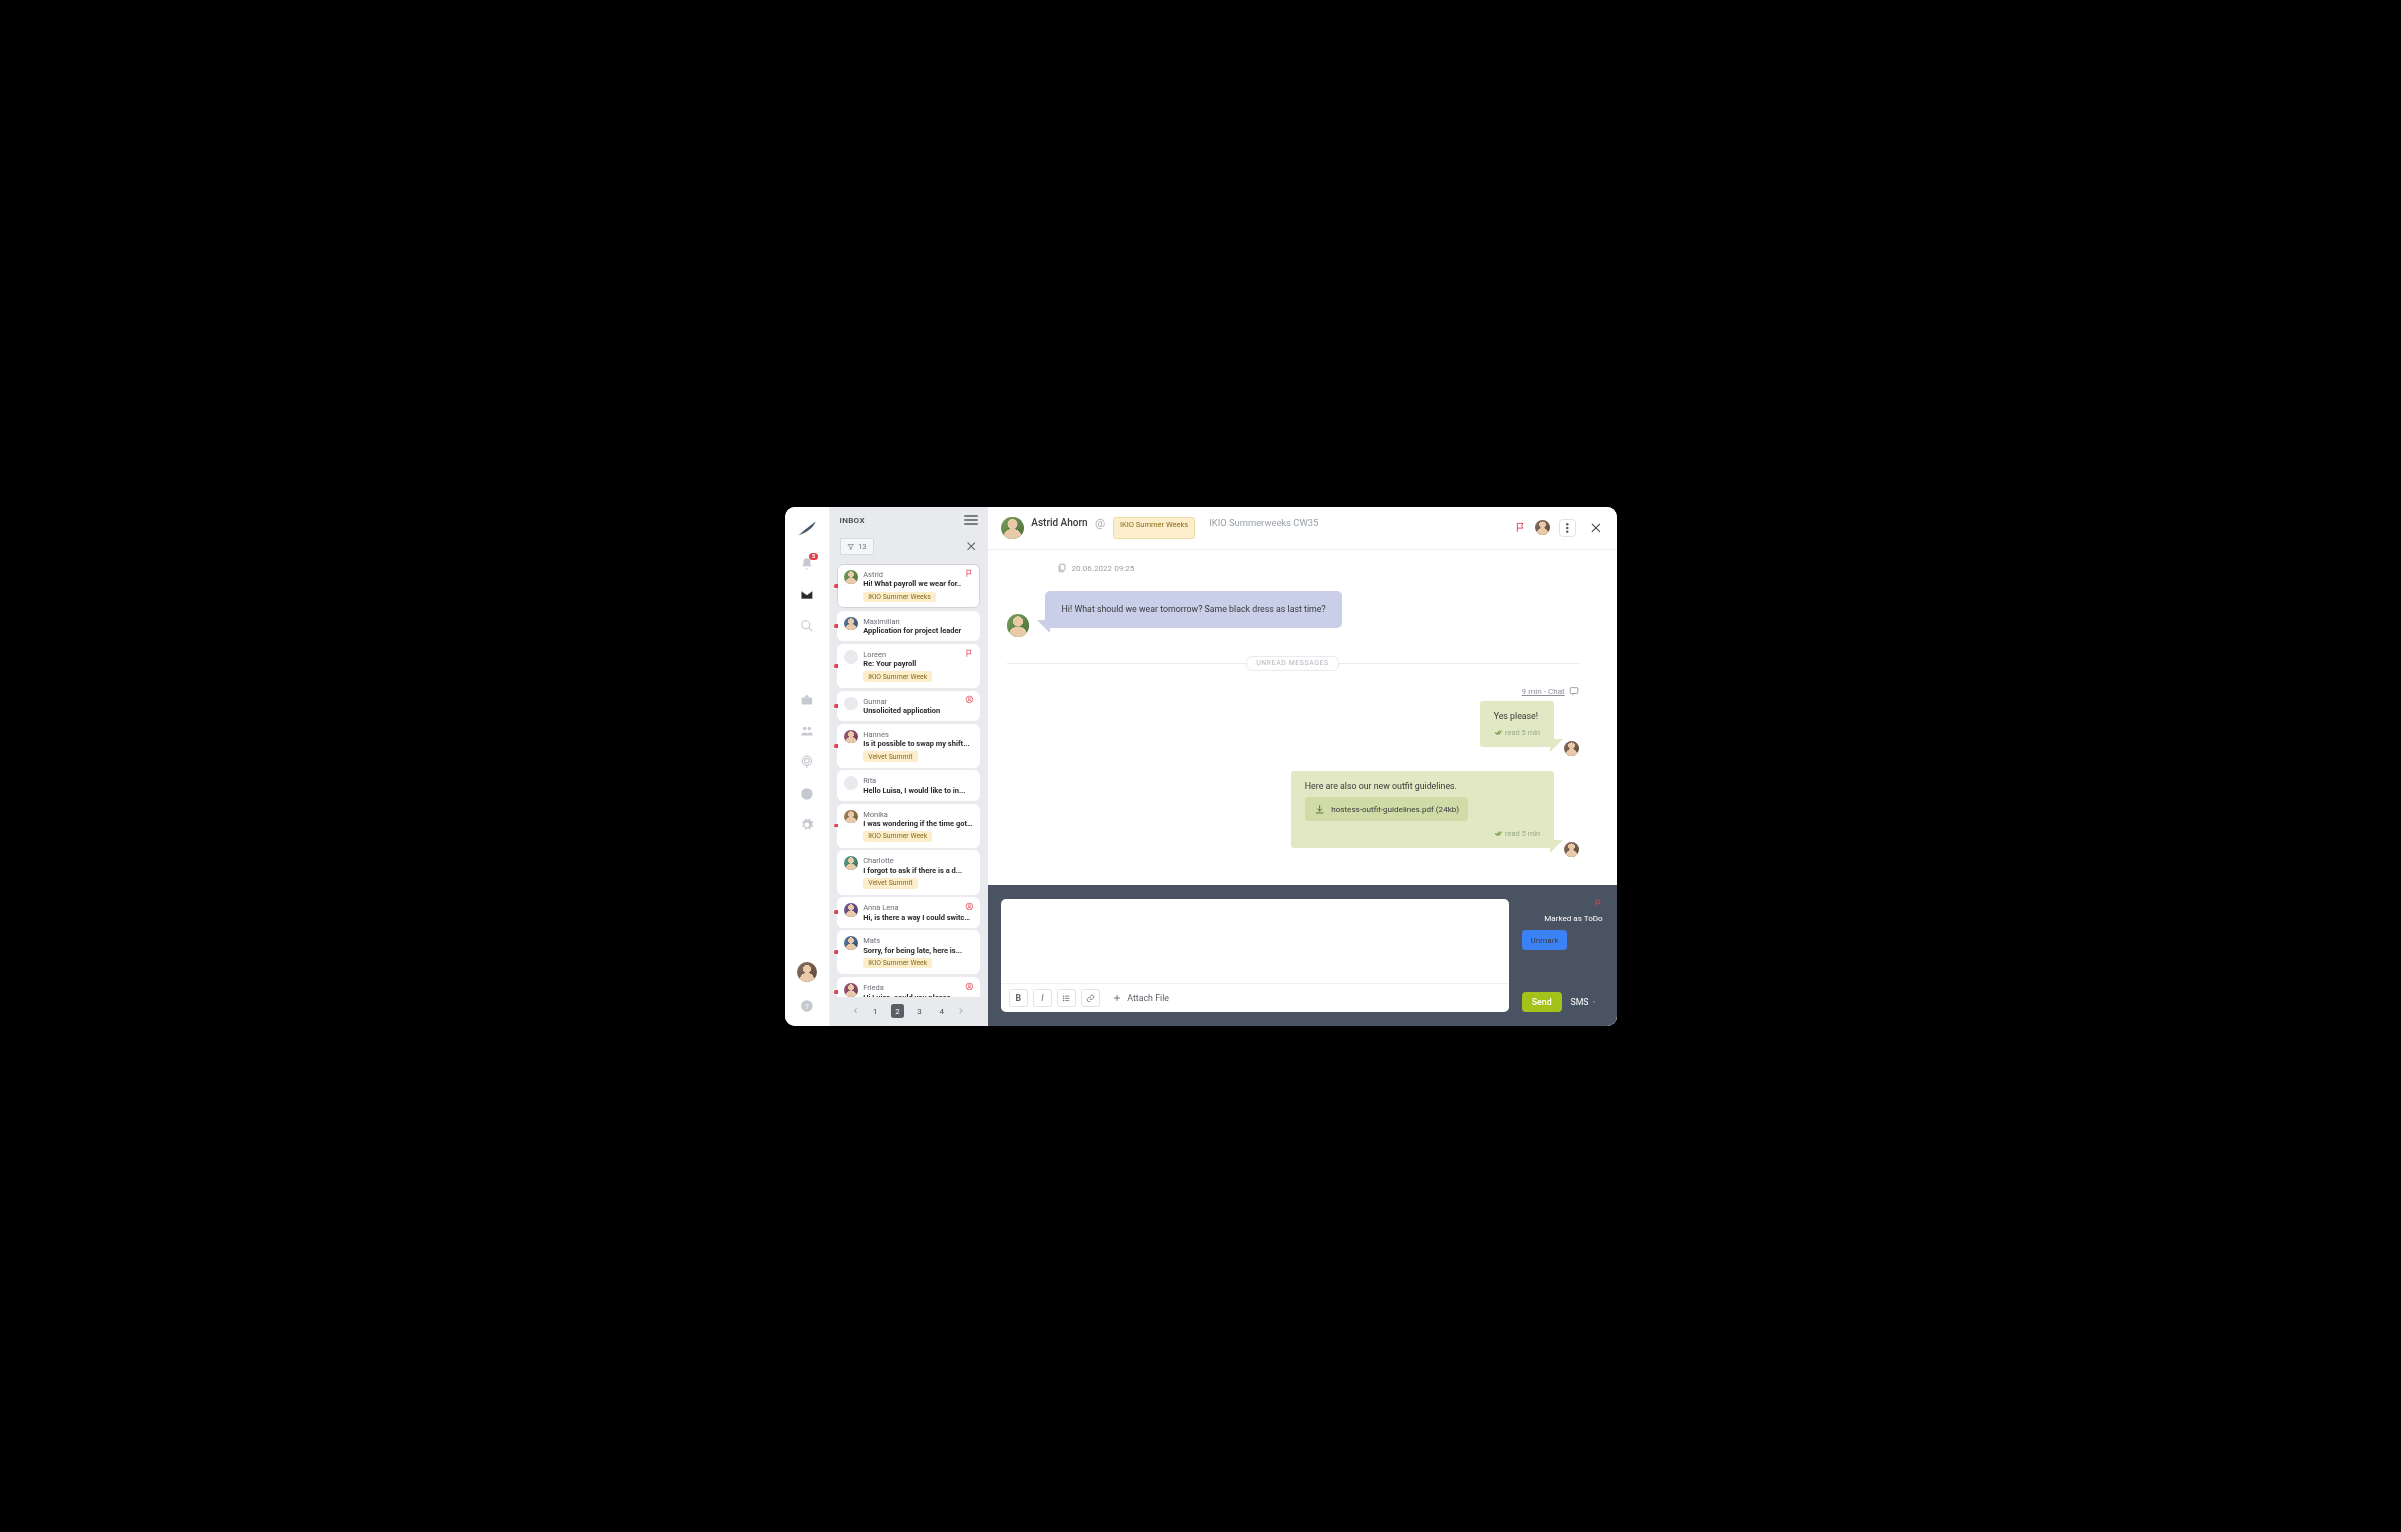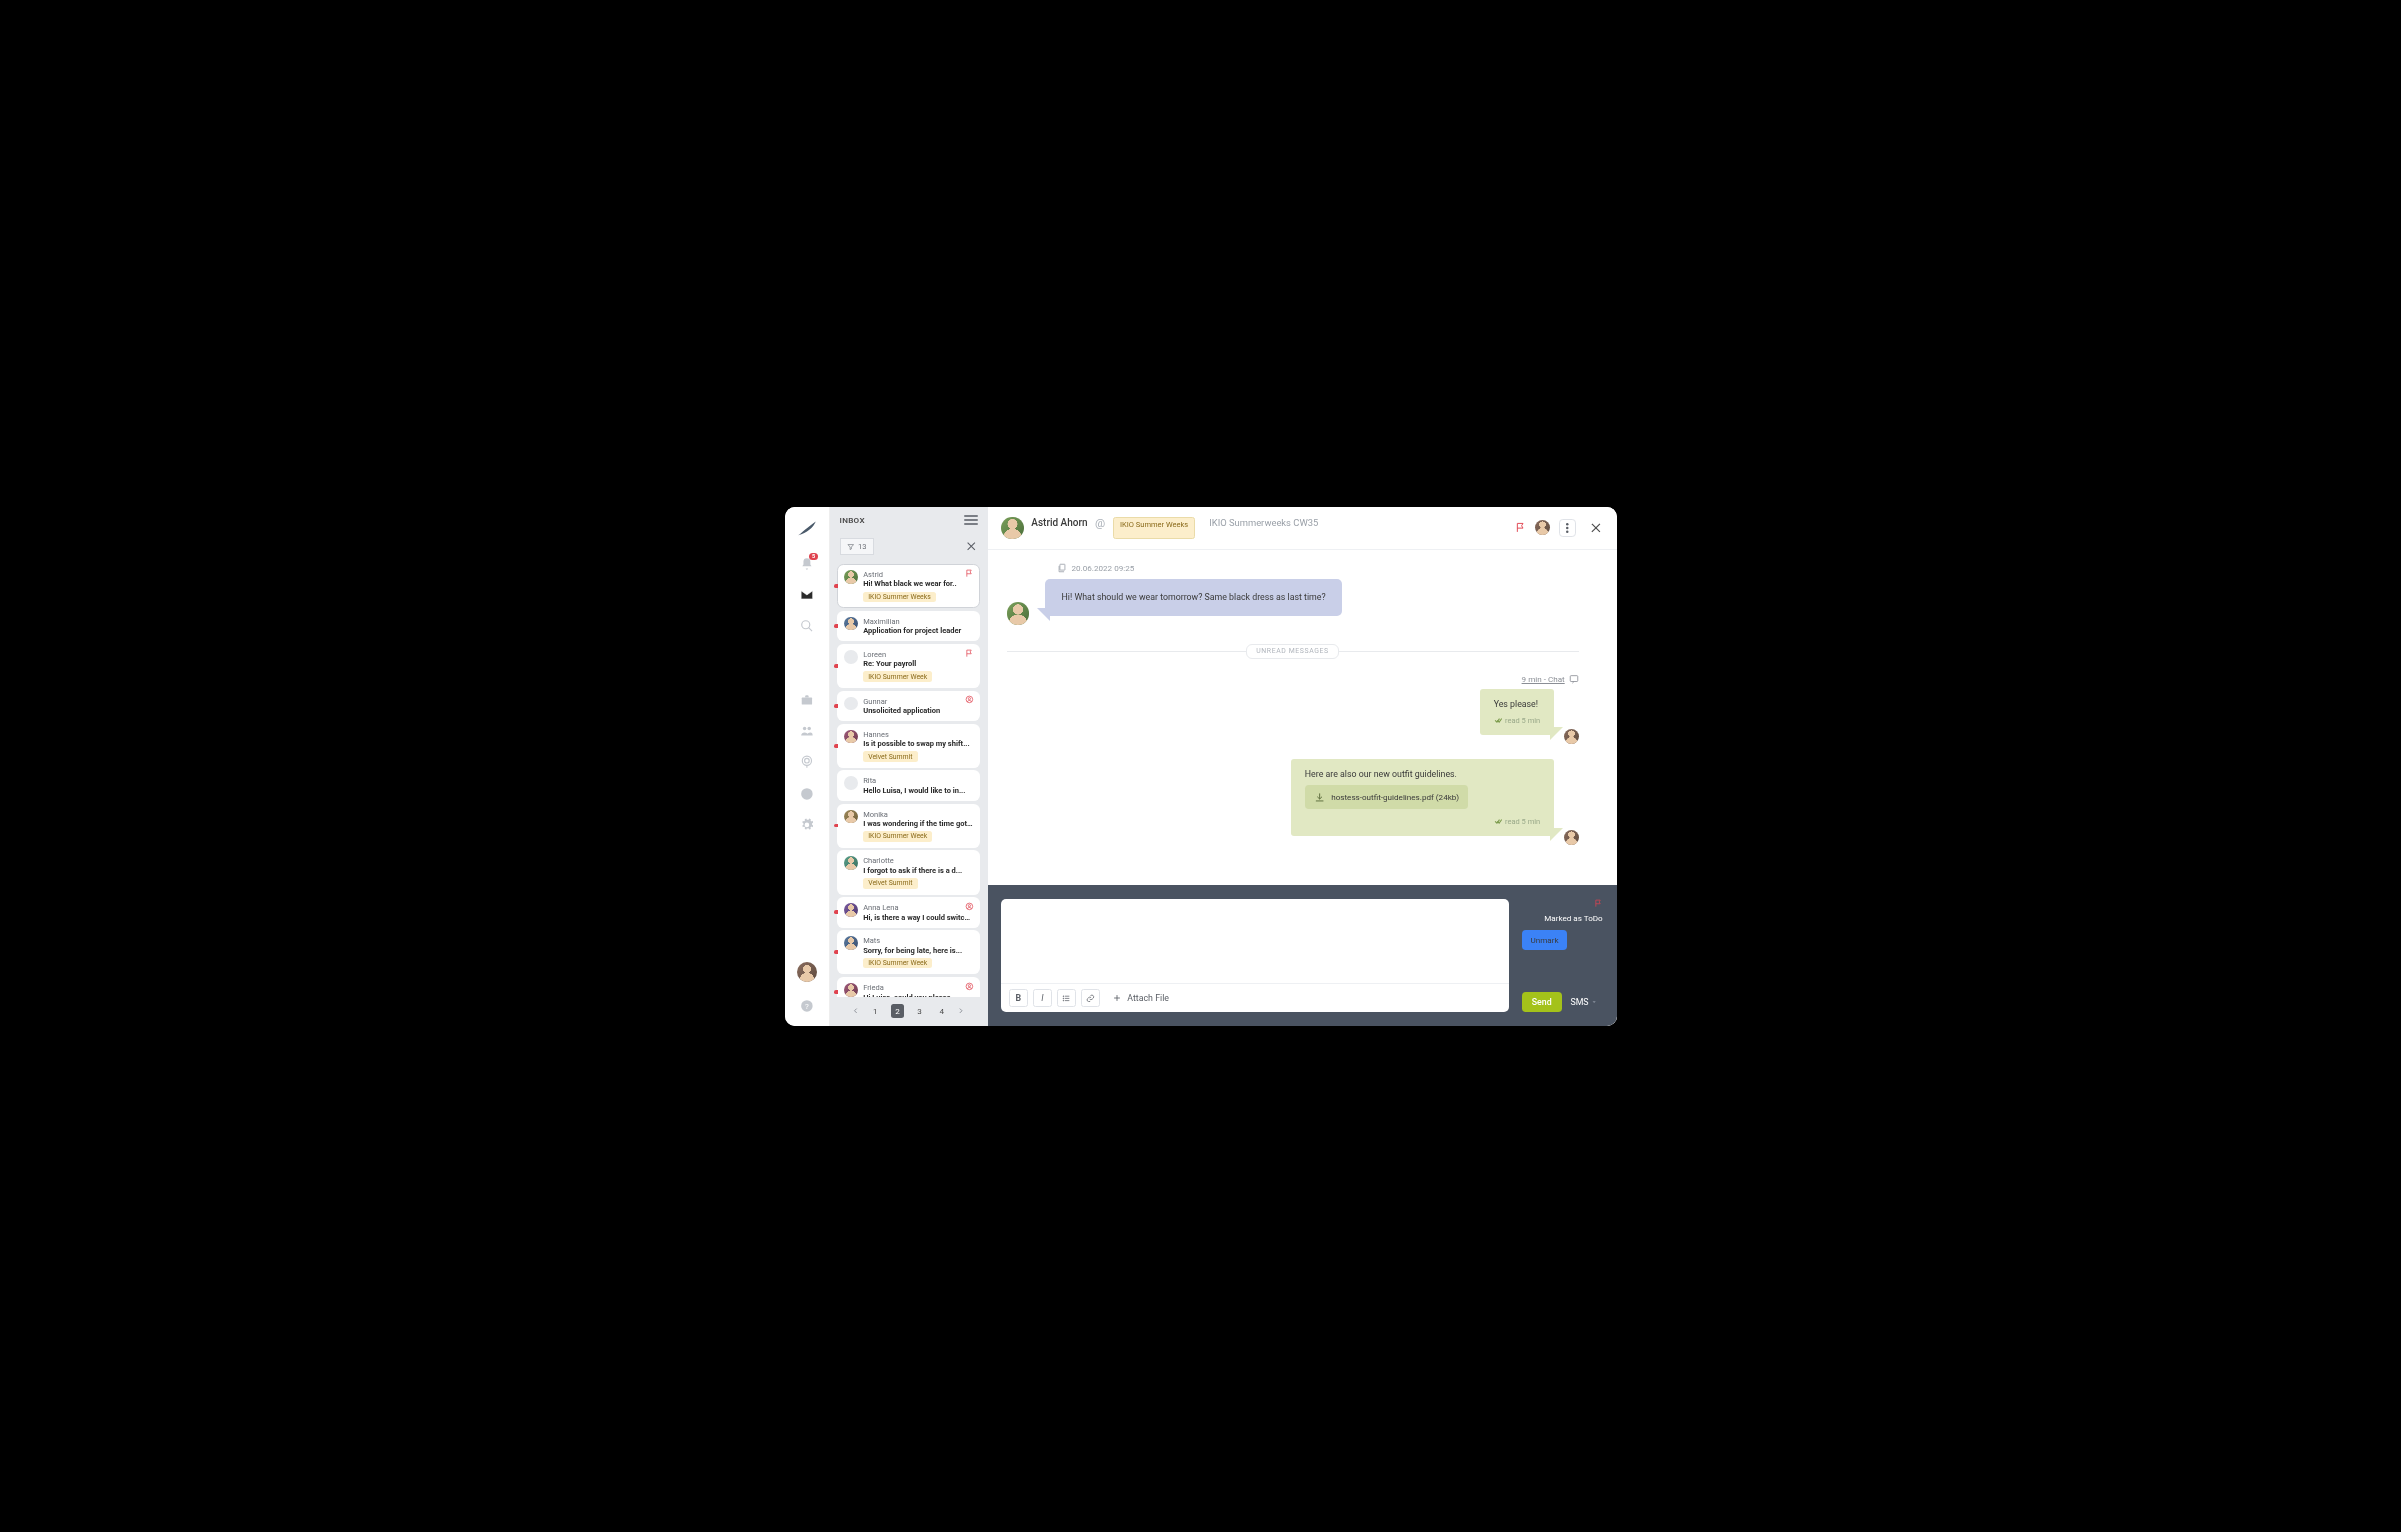--- a/index.html
+++ b/index.html
@@ -63,21 +63,21 @@
 .mhead-sub { color: #9aa0a8; font-size: 9.4px; margin-left: 6.3px; }
 .mhead-spacer { flex: 1; }
 .mhead-actions { display: flex; align-items: center; gap: 8.8px; }
 .mhead-flag { width: 11.3px; height: 11.3px; color: #e0434f; cursor: pointer; }
 .mhead-small-avatar { width: 15px; height: 15px; border-radius: 50%; background: linear-gradient(135deg,#8a6d5e,#5e4a3e); position: relative; overflow: hidden; }
 .mhead-small-avatar::after { content: ""; position: absolute; inset: 0; background: radial-gradient(circle at 50% 32%, #e8c9a8 0 26%, transparent 27%), radial-gradient(circle at 50% 95%, #e8c9a8 0 38%, transparent 39%); }
 .kebab { width: 17.5px; height: 17.5px; border: 0.6px solid #e0e3e8; border-radius: 3.8px; display: flex; align-items: center; justify-content: center; cursor: pointer; color: #5a5e65; }
 .big-close { width: 13.8px; height: 13.8px; color: #4a4a4a; cursor: pointer; margin-left: 3.8px; }
 
 .conv { flex: 1; overflow-y: auto; padding: 12.5px 38px 12.5px 19px; }
-.timestamp-row { display: flex; align-items: center; gap: 5px; color: #9aa0a8; font-size: 8.1px; margin-left: 50px; margin-bottom: 6px; }
+.timestamp-row { display: flex; align-items: center; gap: 5px; color: #9aa0a8; font-size: 8.1px; margin-left: 50px; margin-bottom: 18px; }
 .timestamp-row svg { width: 10px; height: 10px; }
 .msg-left { display: flex; gap: 7.5px; margin-bottom: 19px; align-items: flex-end; }
 .msg-left-avatar { width: 22.5px; height: 22.5px; border-radius: 50%; background: linear-gradient(135deg,#7a9f5a,#4a6e3a); position: relative; overflow: hidden; flex-shrink: 0; }
 .msg-left-avatar::after { content: ""; position: absolute; inset: 0; background: radial-gradient(circle at 50% 32%, #e8c9a8 0 26%, transparent 27%), radial-gradient(circle at 50% 95%, #e8c9a8 0 38%, transparent 39%); }
 .bubble-left { background: #c9cfe8; padding: 13.8px 16.3px; border-radius: 5px; position: relative; max-width: 350px; margin-bottom: 8.8px; margin-left: 8.8px; }
 .bubble-left::after { content: ""; position: absolute; left: -8.8px; bottom: -5px; width: 0; height: 0; border-top: 13.8px solid #c9cfe8; border-left: 13.8px solid transparent; }
 .bubble-left-text { font-size: 8.8px; color: #3a3a3a; }
 
 .divider-wrap { display: flex; align-items: center; margin: 11.3px 0 15px; }
 .divider-line { flex: 1; height: 0.6px; background: #e8eaed; }
@@ -207,21 +207,21 @@
         <span>13</span>
       </div>
       <svg class="inbox-close" viewBox="0 0 24 24" fill="none" stroke="currentColor" stroke-width="2">
           <line x1="5" y1="5" x2="19" y2="19"></line>
           <line x1="19" y1="5" x2="5" y2="19"></line>
         </svg>
     </div>
     <div class="list" id="inbox-list">
         <div class="card active">
           <div class="avatar c1"></div>
-          <div class="card-body"><div class="card-name">Astrid</div><div class="card-subject">Hi! What black we wear for..</div><div class="tag">IKIO Summer Weeks</div></div>
+          <div class="card-body"><div class="card-name">Astrid</div><div class="card-subject">Hi! What payroll we wear for..</div><div class="tag">IKIO Summer Weeks</div></div>
           <svg viewBox="0 0 24 24" class="card-flag">
             <path d="M5 3v18M5 3h12l-3 5 3 5H5" fill="none" stroke="currentColor" stroke-width="2"></path>
           </svg>
         </div>
         <div class="card">
           <div class="avatar c2"></div>
           <div class="card-body">
             <div class="card-name">Maximilian</div>
             <div class="card-subject">Application for project leader</div>
           </div>

